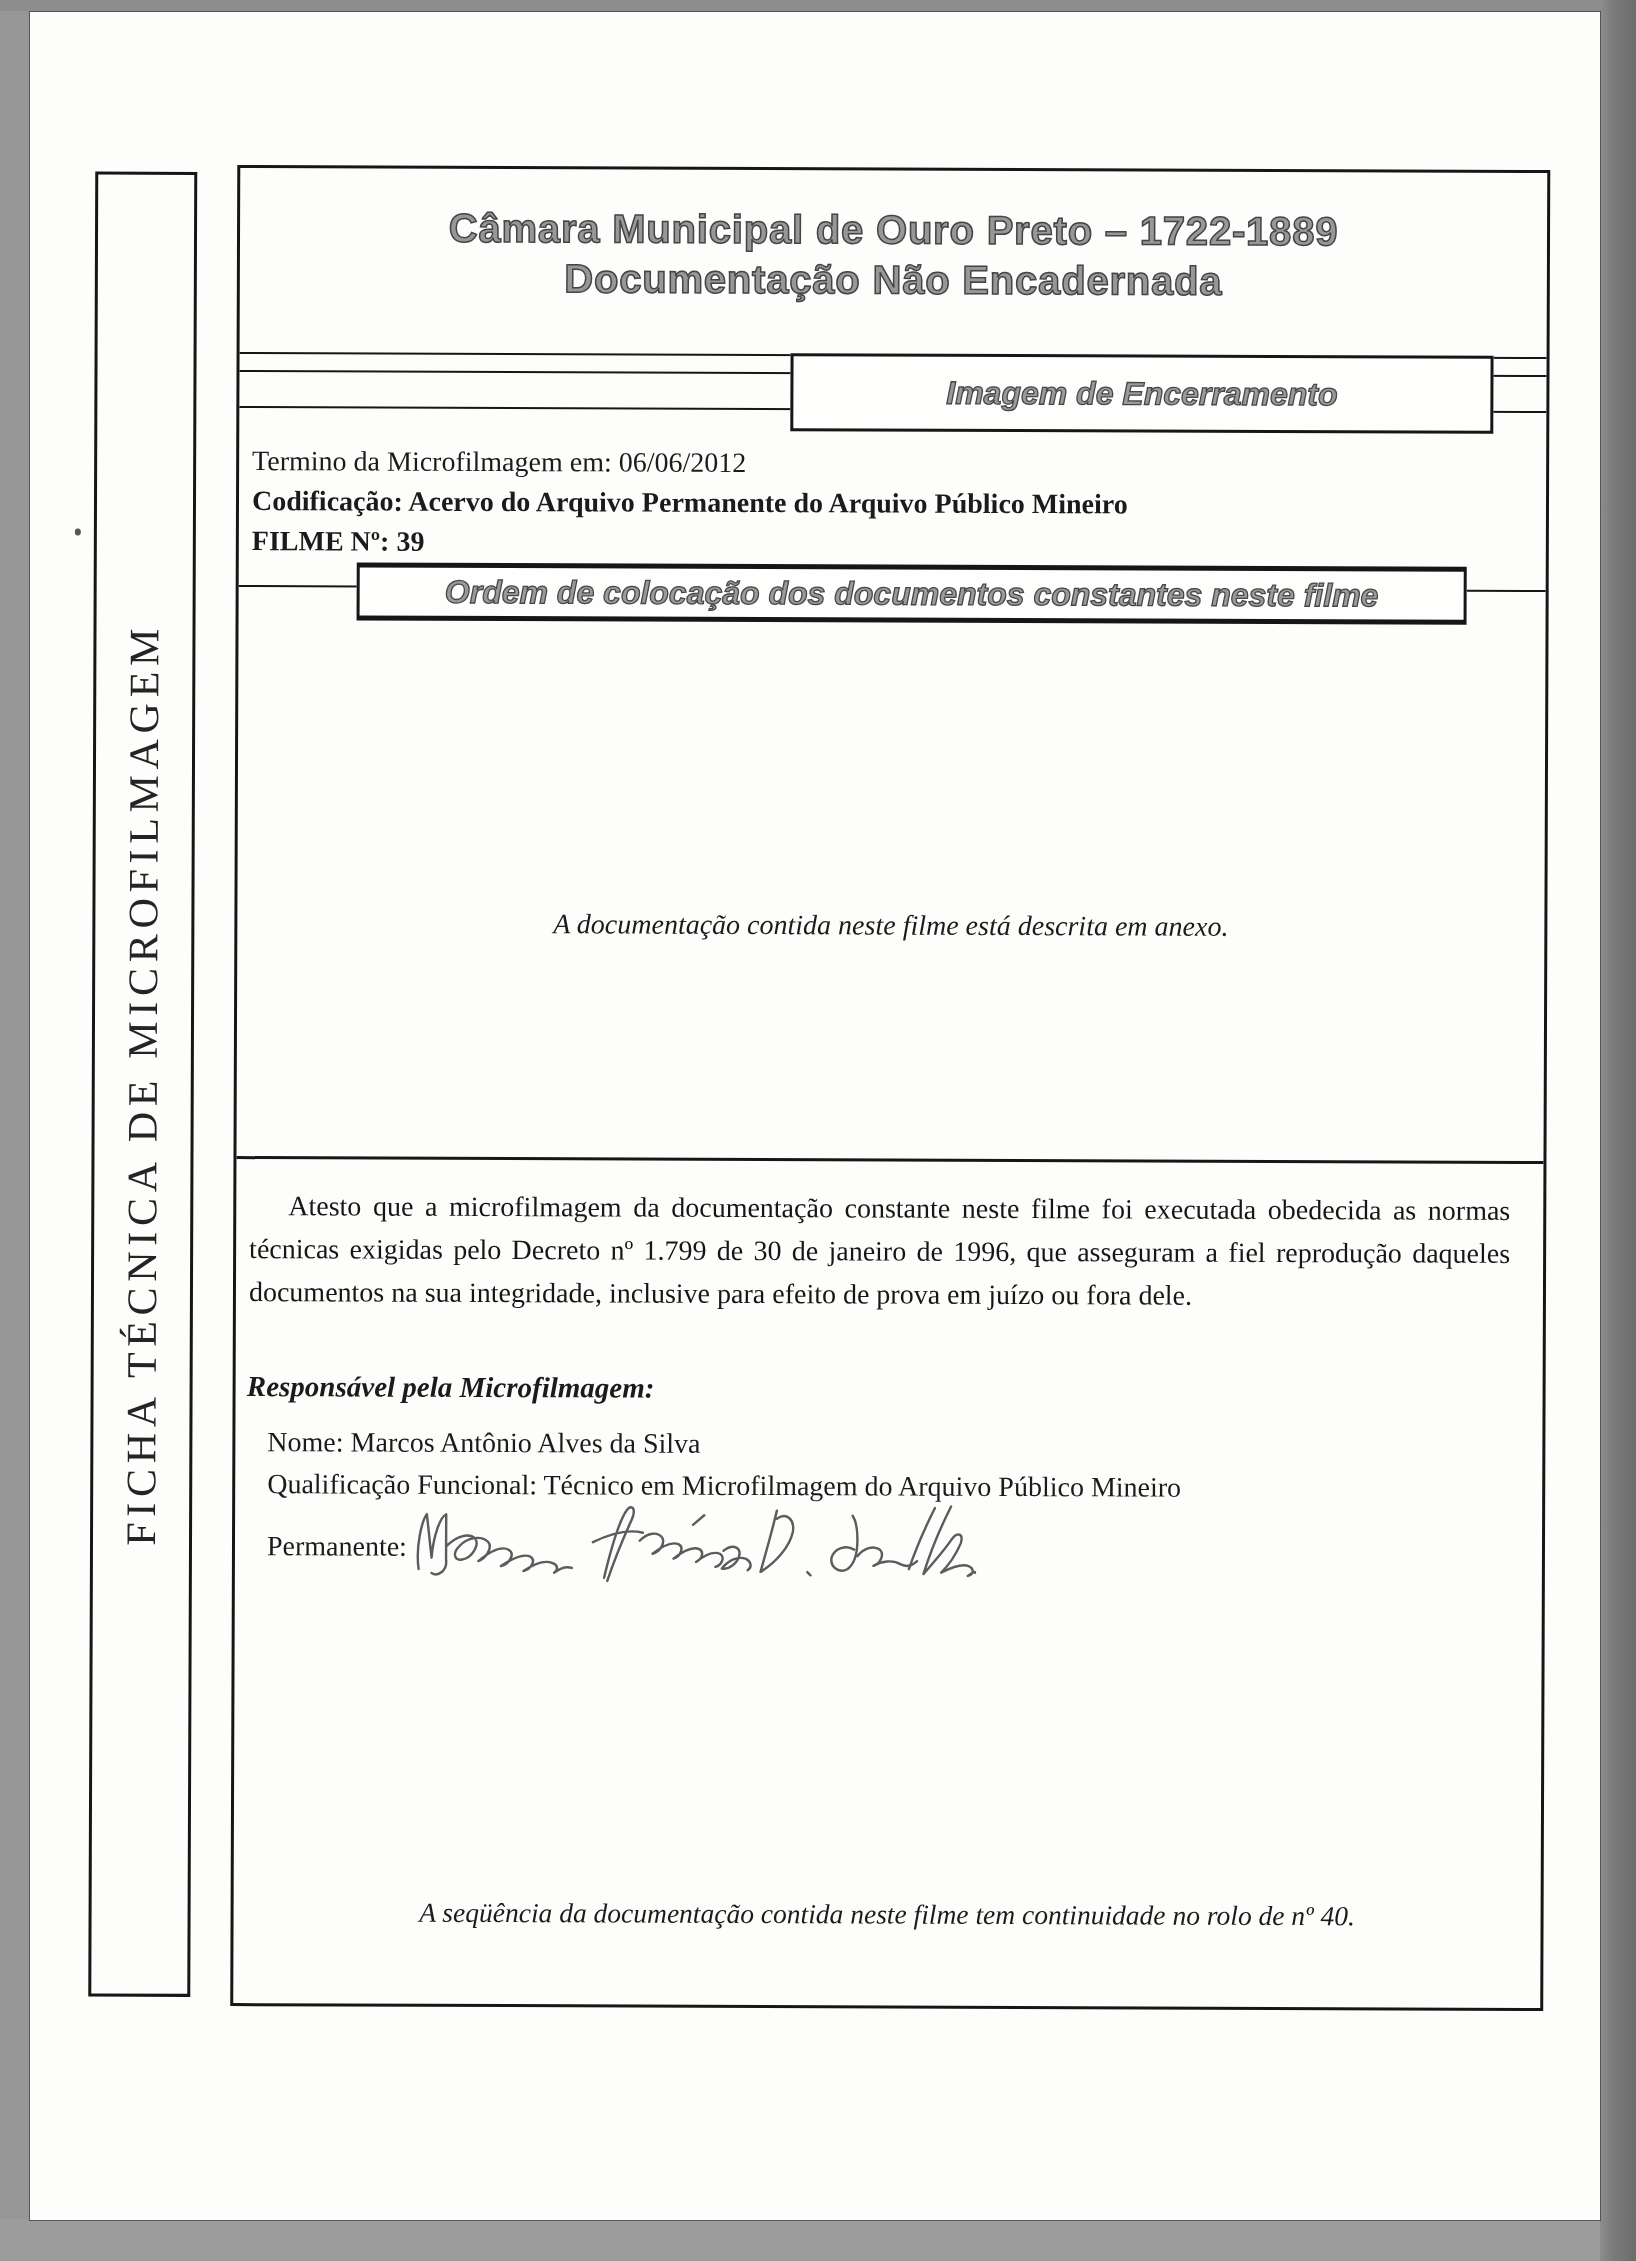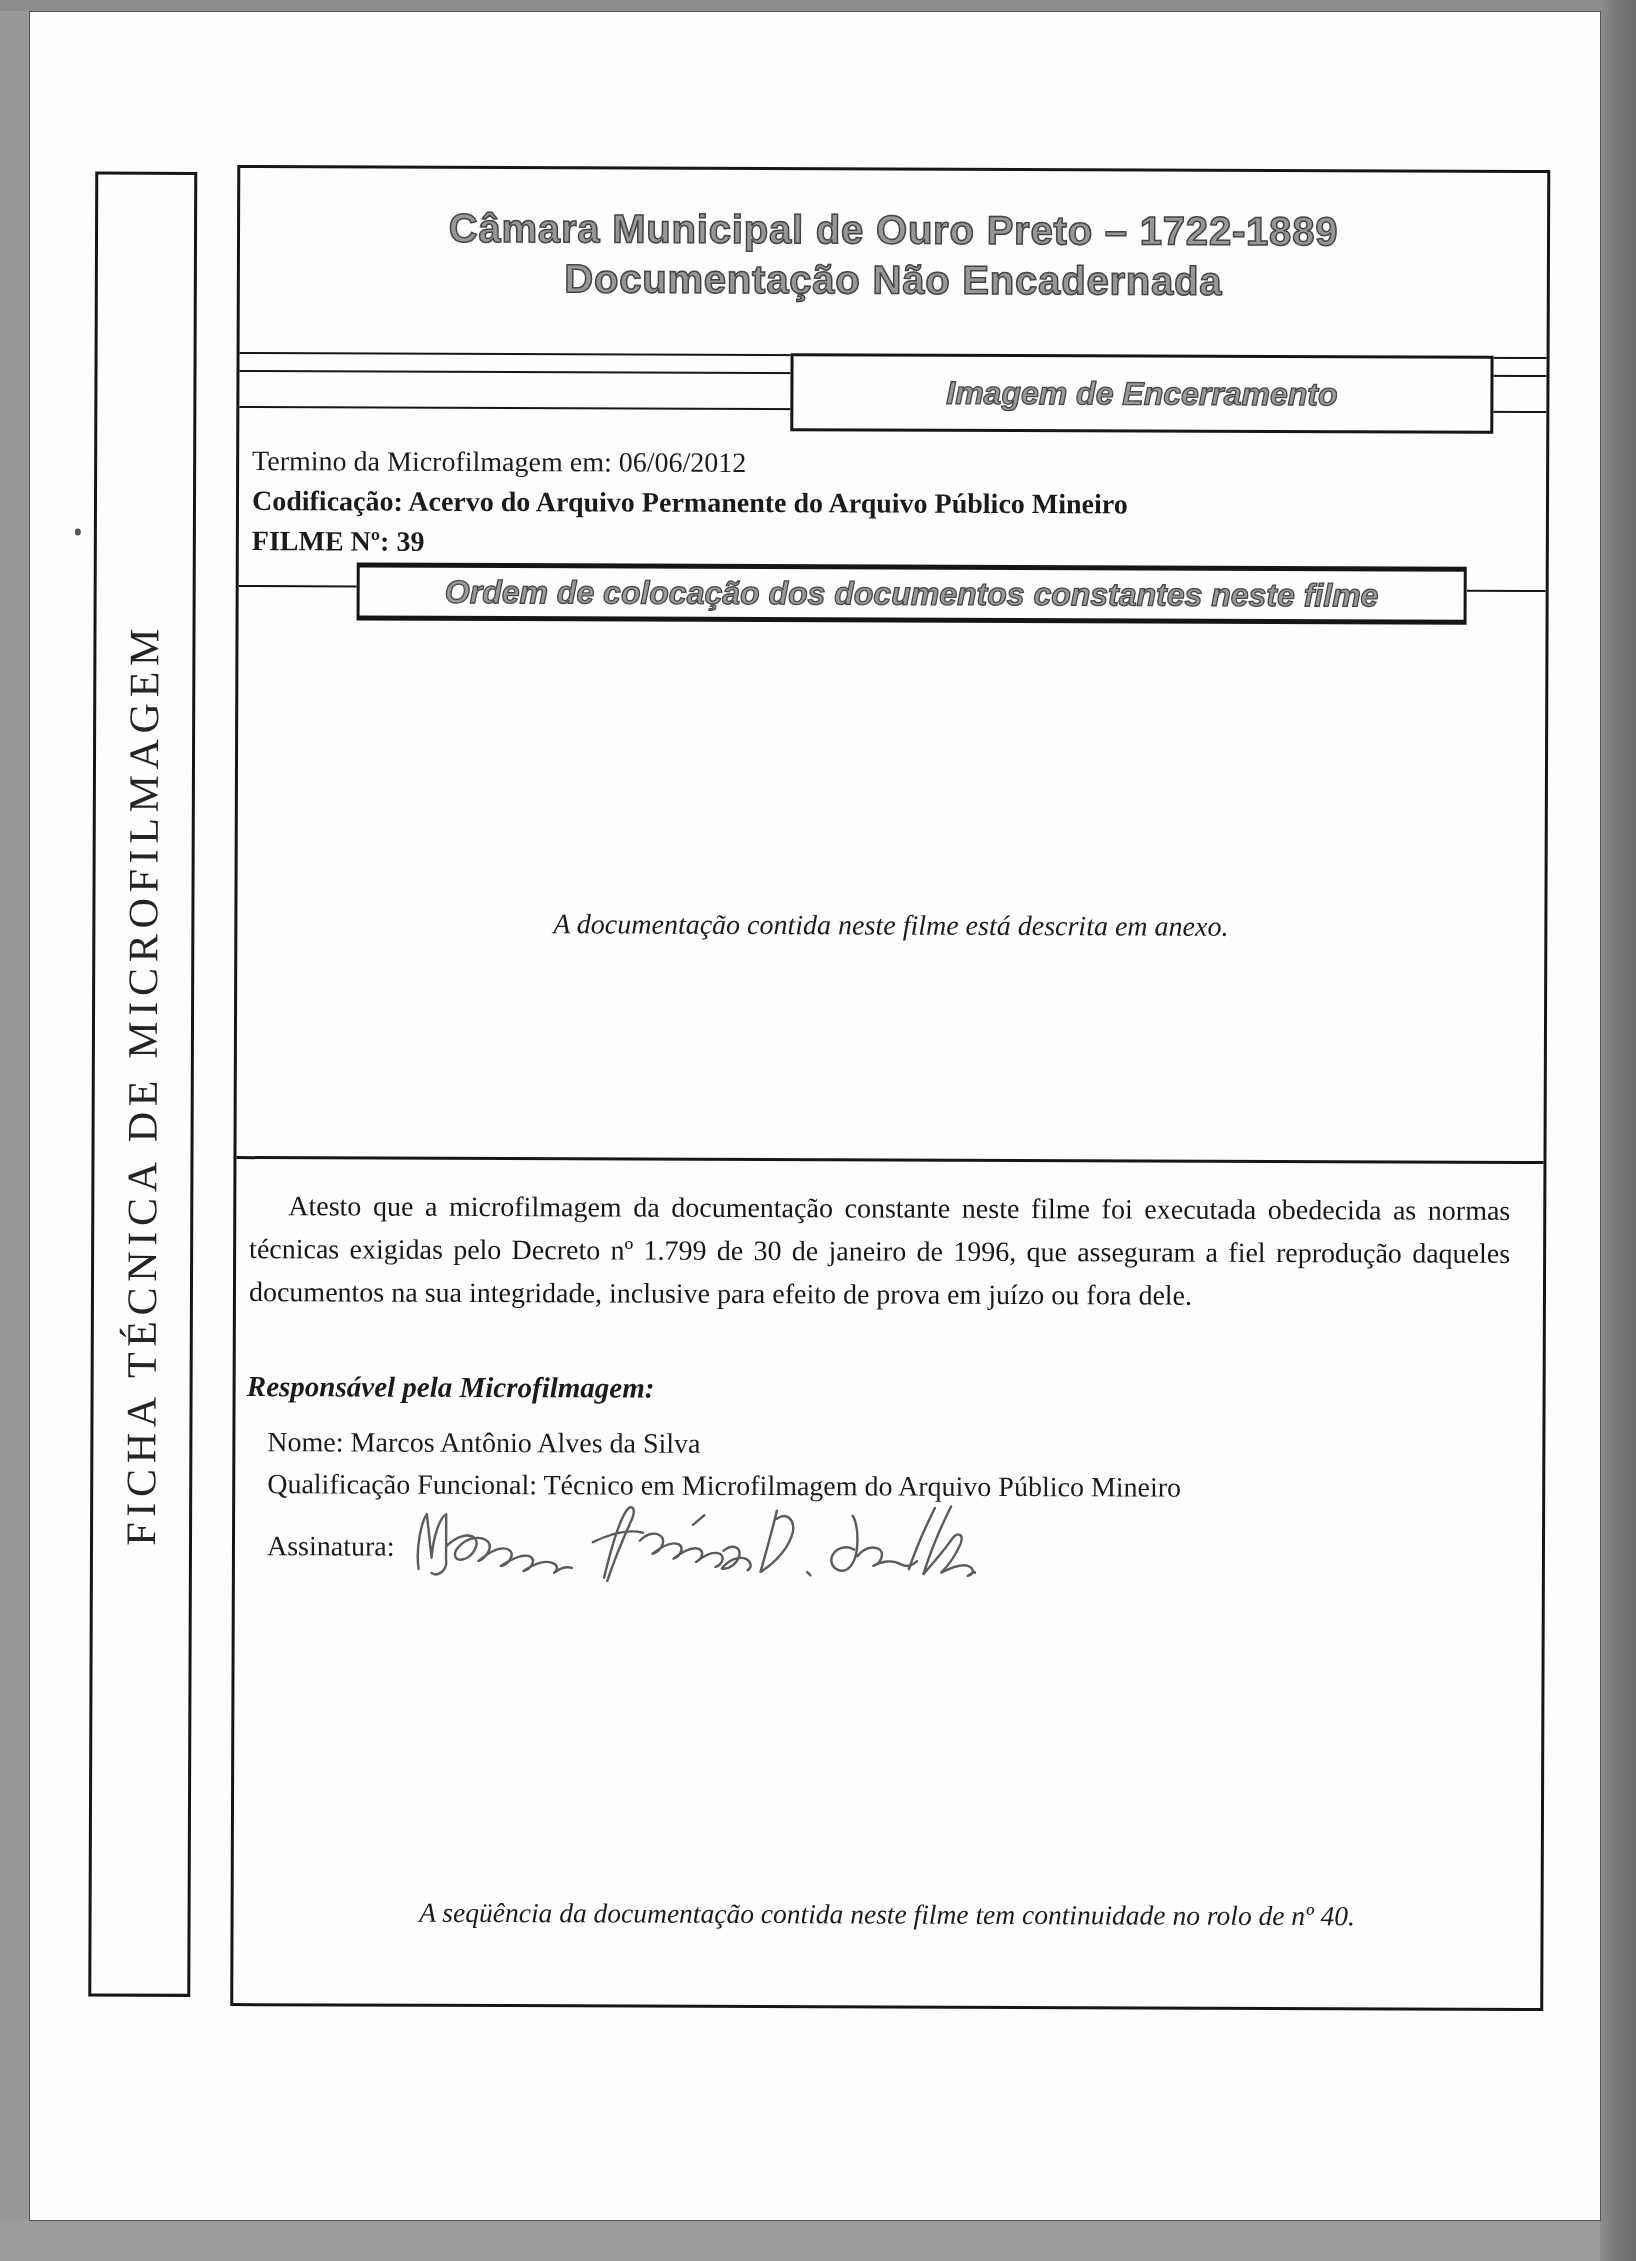--- a/index.html
+++ b/index.html
@@ -180,21 +180,21 @@
 
         <div class="annex-note">A documentação contida neste filme está descrita em anexo.</div>
 
         <div class="hline section-divider"></div>
 
         <div class="attestation">Atesto que a microfilmagem da documentação constante neste filme foi executada obedecida as normas técnicas exigidas pelo Decreto nº 1.799 de 30 de janeiro de 1996, que asseguram a fiel reprodução daqueles documentos na sua integridade, inclusive para efeito de prova em juízo ou fora dele.</div>
 
         <div class="responsible-heading">Responsável pela Microfilmagem:</div>
         <div class="name-line">Nome: Marcos Antônio Alves da Silva</div>
         <div class="qual-line">Qualificação Funcional: Técnico em Microfilmagem do Arquivo Público Mineiro</div>
-        <div class="sign-row">Assinatura:</div>
+        <div class="sign-row">Permanente:</div>
 
         <svg class="signature-svg" viewBox="0 0 700 124" fill="none" stroke="#4b4b4b" stroke-width="3" stroke-linecap="round" stroke-linejoin="round" opacity="0.9">
           <path d="M8,92 C4,64 12,32 18,24 L24,78 C26,52 34,28 42,24 L42,80 C44,94 32,102 24,97
             M42,64 C54,52 70,46 78,54 C84,62 74,78 62,80 C52,82 50,72 58,64 C68,52 86,50 94,58 C100,65 92,78 82,82
             C94,72 110,62 120,68 C128,73 120,86 110,88 C122,80 136,72 146,76 C154,80 148,92 138,94
             C150,86 164,80 174,84 C180,86 182,92 176,96 C184,90 192,88 198,90"></path>
           <path d="M238,102 C246,68 256,32 266,18 C272,10 278,16 272,30 C262,52 250,82 242,106
             M224,58 C248,46 270,42 286,46
             M282,56 C292,46 304,44 310,52 C314,60 306,70 298,72 C308,64 320,56 330,60 C338,64 332,76 324,78
             C334,70 346,62 356,66 C362,69 360,78 352,82 C362,74 374,68 382,72 C388,76 384,86 376,88

